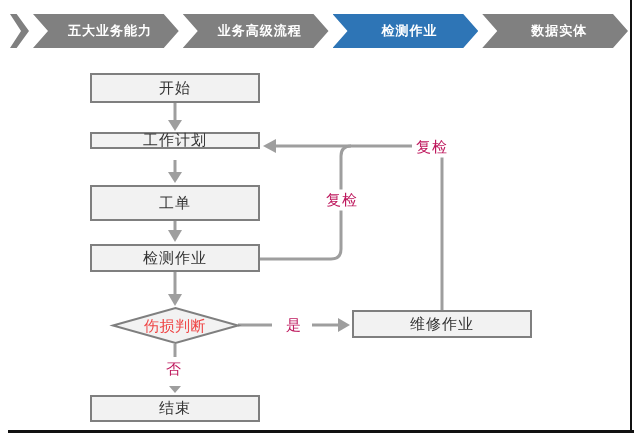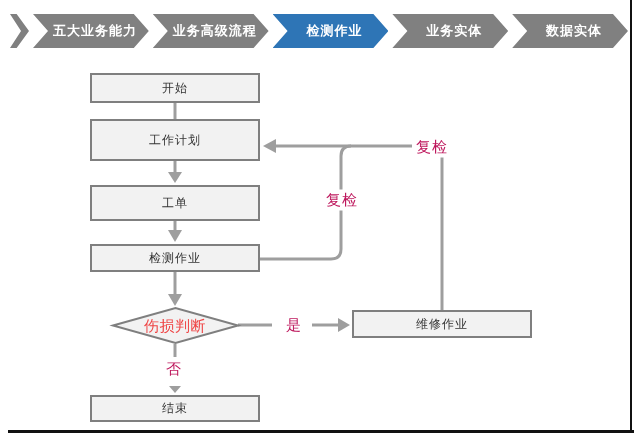--- a/index.html
+++ b/index.html
@@ -25,24 +25,24 @@
     padding-left:8px;
   }
   .nav-item.active{background:#2E75B6;}
   
   .flow{position:absolute;left:0;top:0;width:634px;height:439px;}
   .flow svg{position:absolute;left:0;top:0;}
   .node{
     position:absolute;box-sizing:border-box;
     background:#f2f2f2;border:2px solid #7f7f7f;
     display:flex;align-items:center;justify-content:center;
-    font-size:12px;color:#333333;letter-spacing:1px;
+    font-size:15px;color:#333333;letter-spacing:1px;
   }
   .n-start  {left:90px; top:73px;  width:170px;height:30px;}
-  .n-plan   {left:90px; top:119px; width:170px;height:42px;}
+  .n-plan   {left:90px; top:132px; width:170px;height:17px;}
   .n-order  {left:90px; top:185px; width:170px;height:36px;}
   .n-inspect{left:90px; top:244px; width:170px;height:28px;}
   .n-repair {left:352px;top:310px; width:180px;height:28px;}
   .n-end    {left:90px; top:395px; width:170px;height:27px;}
   .edge-label{
     position:absolute;transform:translate(-50%,-50%);
     font-size:15px;color:#be185d;letter-spacing:1px;white-space:nowrap;
   }
   .l-yes{left:294px;top:325px;}
   .l-no {left:174px;top:369px;}
@@ -57,21 +57,20 @@
   .frame-bottom{position:absolute;left:8px;top:430px;width:626px;height:3px;background:#111111;}
 </style>
 </head>
 <body>
 
 <div class="nav">
   <div class="nav-wedge"></div>
   <div class="nav-item">五大业务能力</div>
   <div class="nav-item">业务高级流程</div>
   <div class="nav-item active">检测作业</div>
-  <div class="nav-item">业务实体</div>
   <div class="nav-item">数据实体</div>
 </div>
 
 <div class="flow">
 
   <svg width="634" height="439" viewBox="0 0 634 439">
     <g stroke="#9e9e9e" stroke-width="3" fill="none">
 
       <path d="M175 103 L175 121"></path>
 

